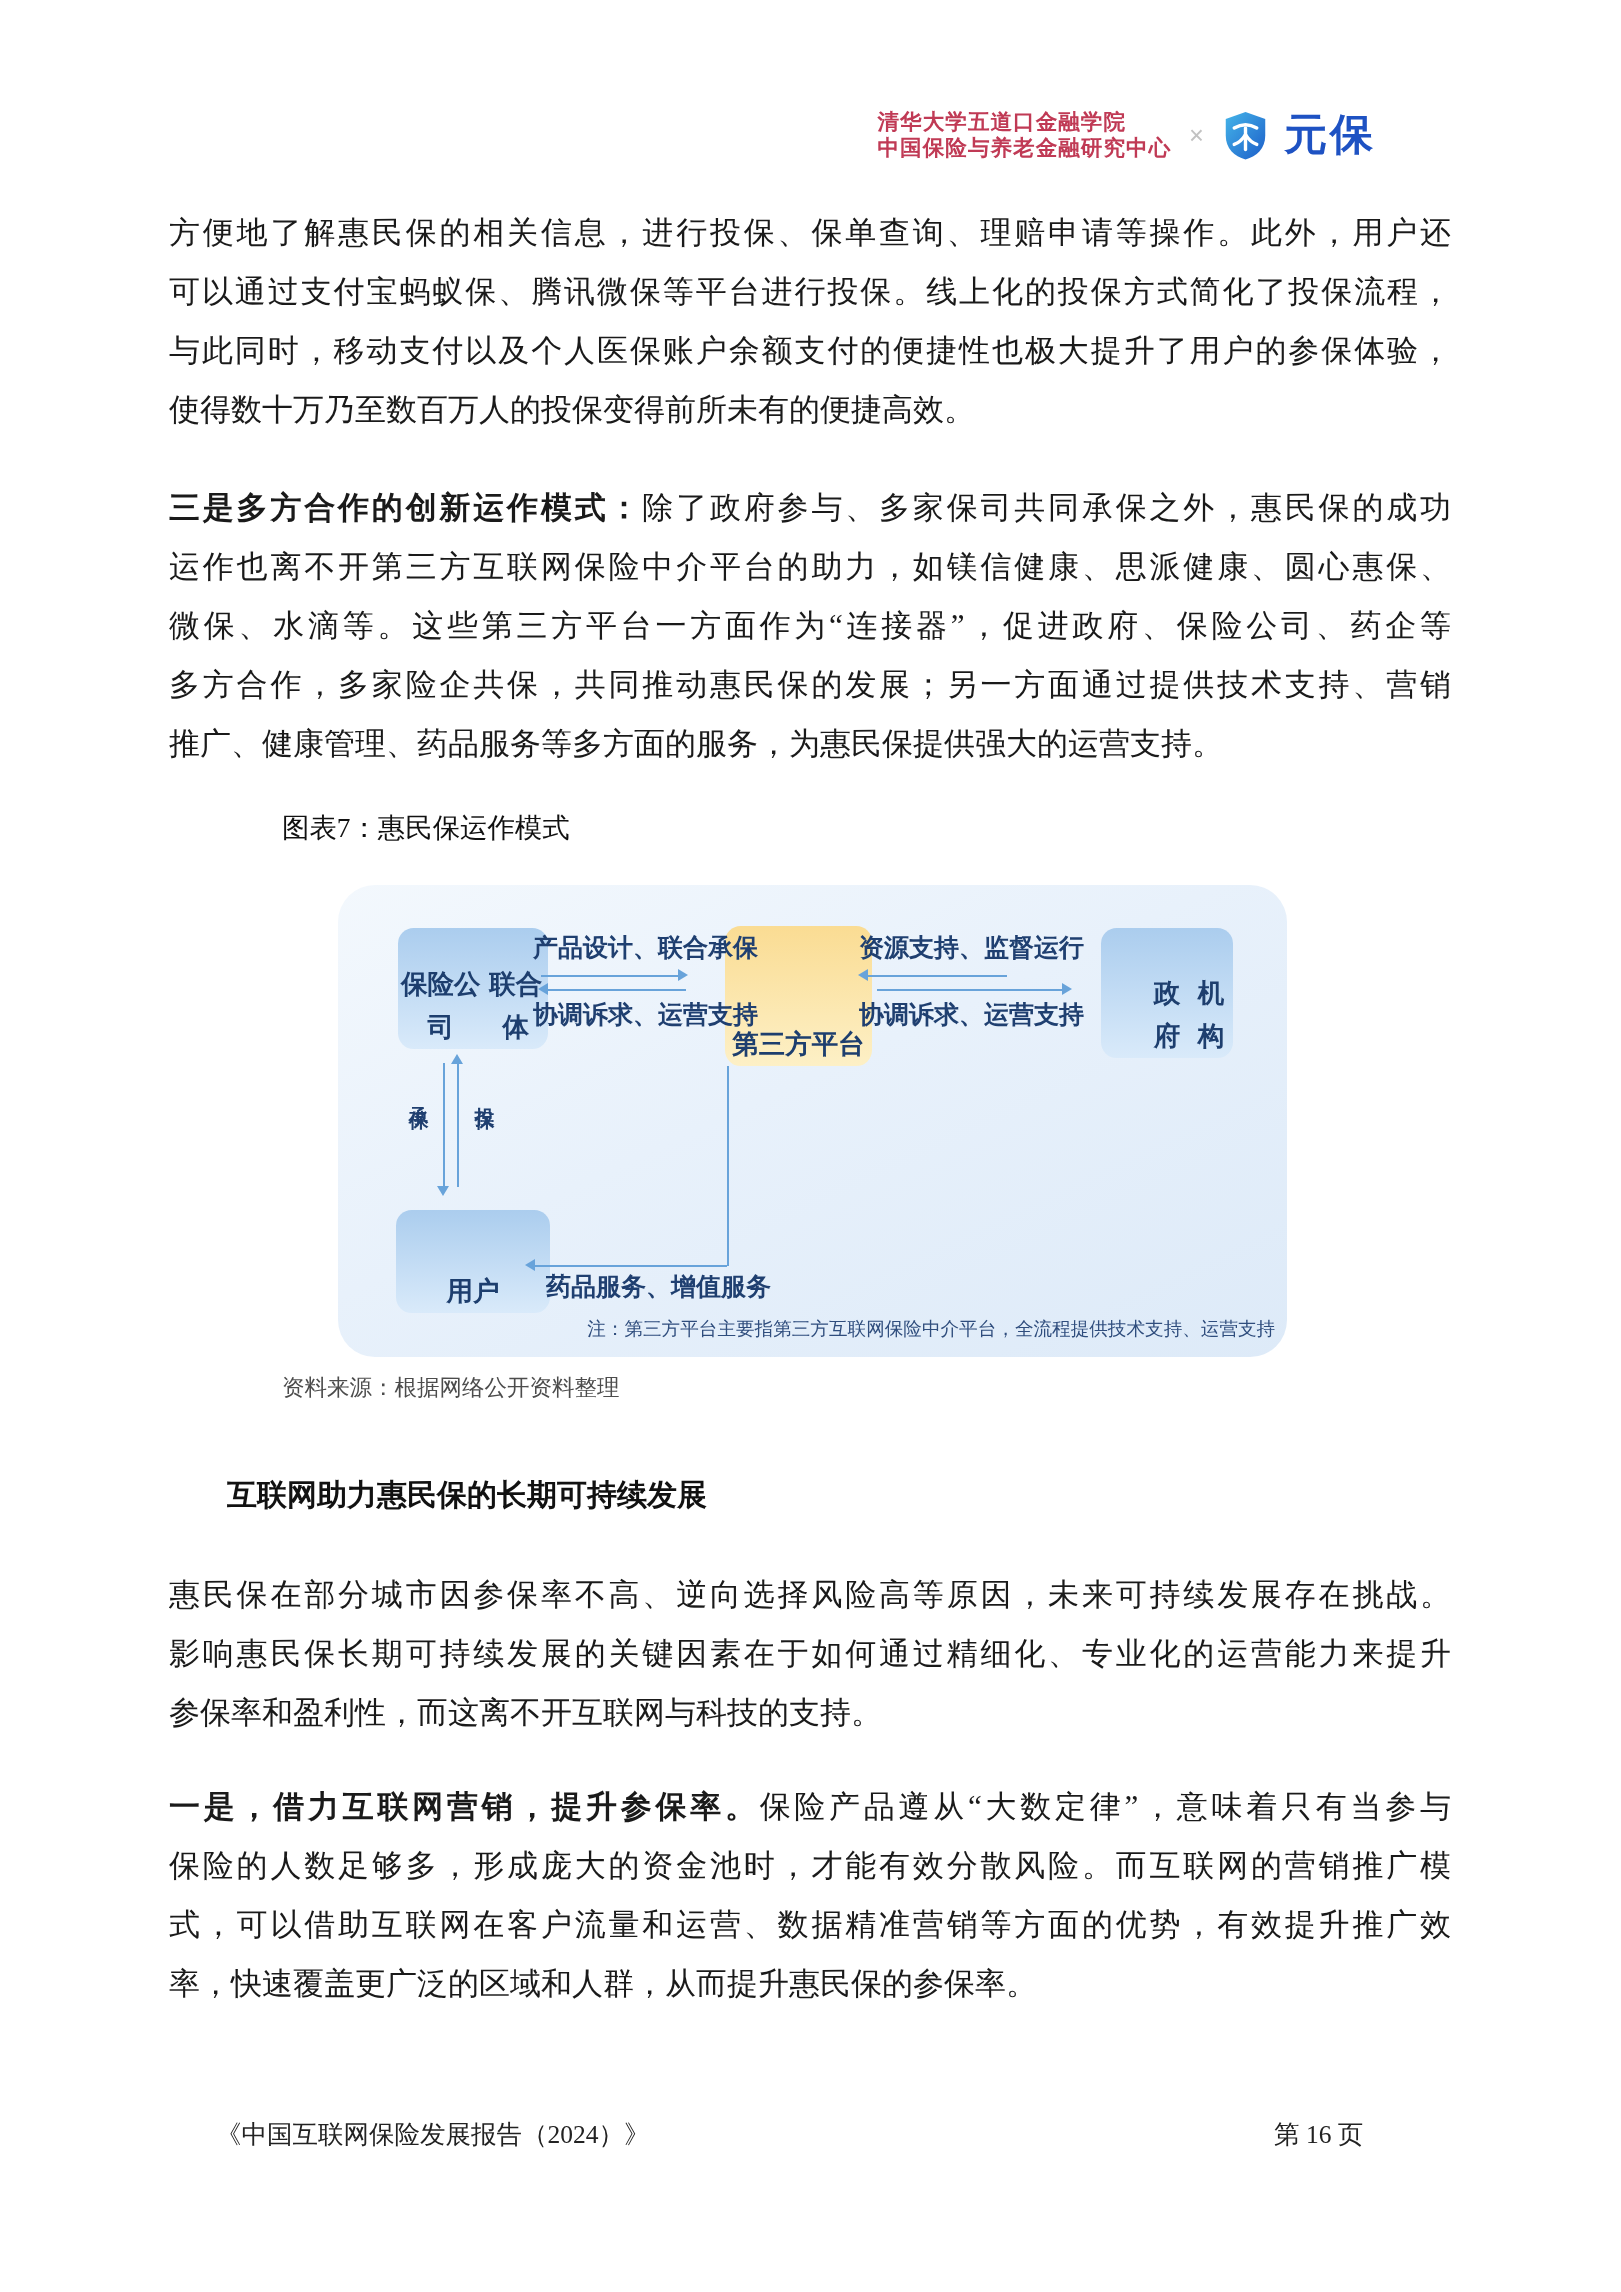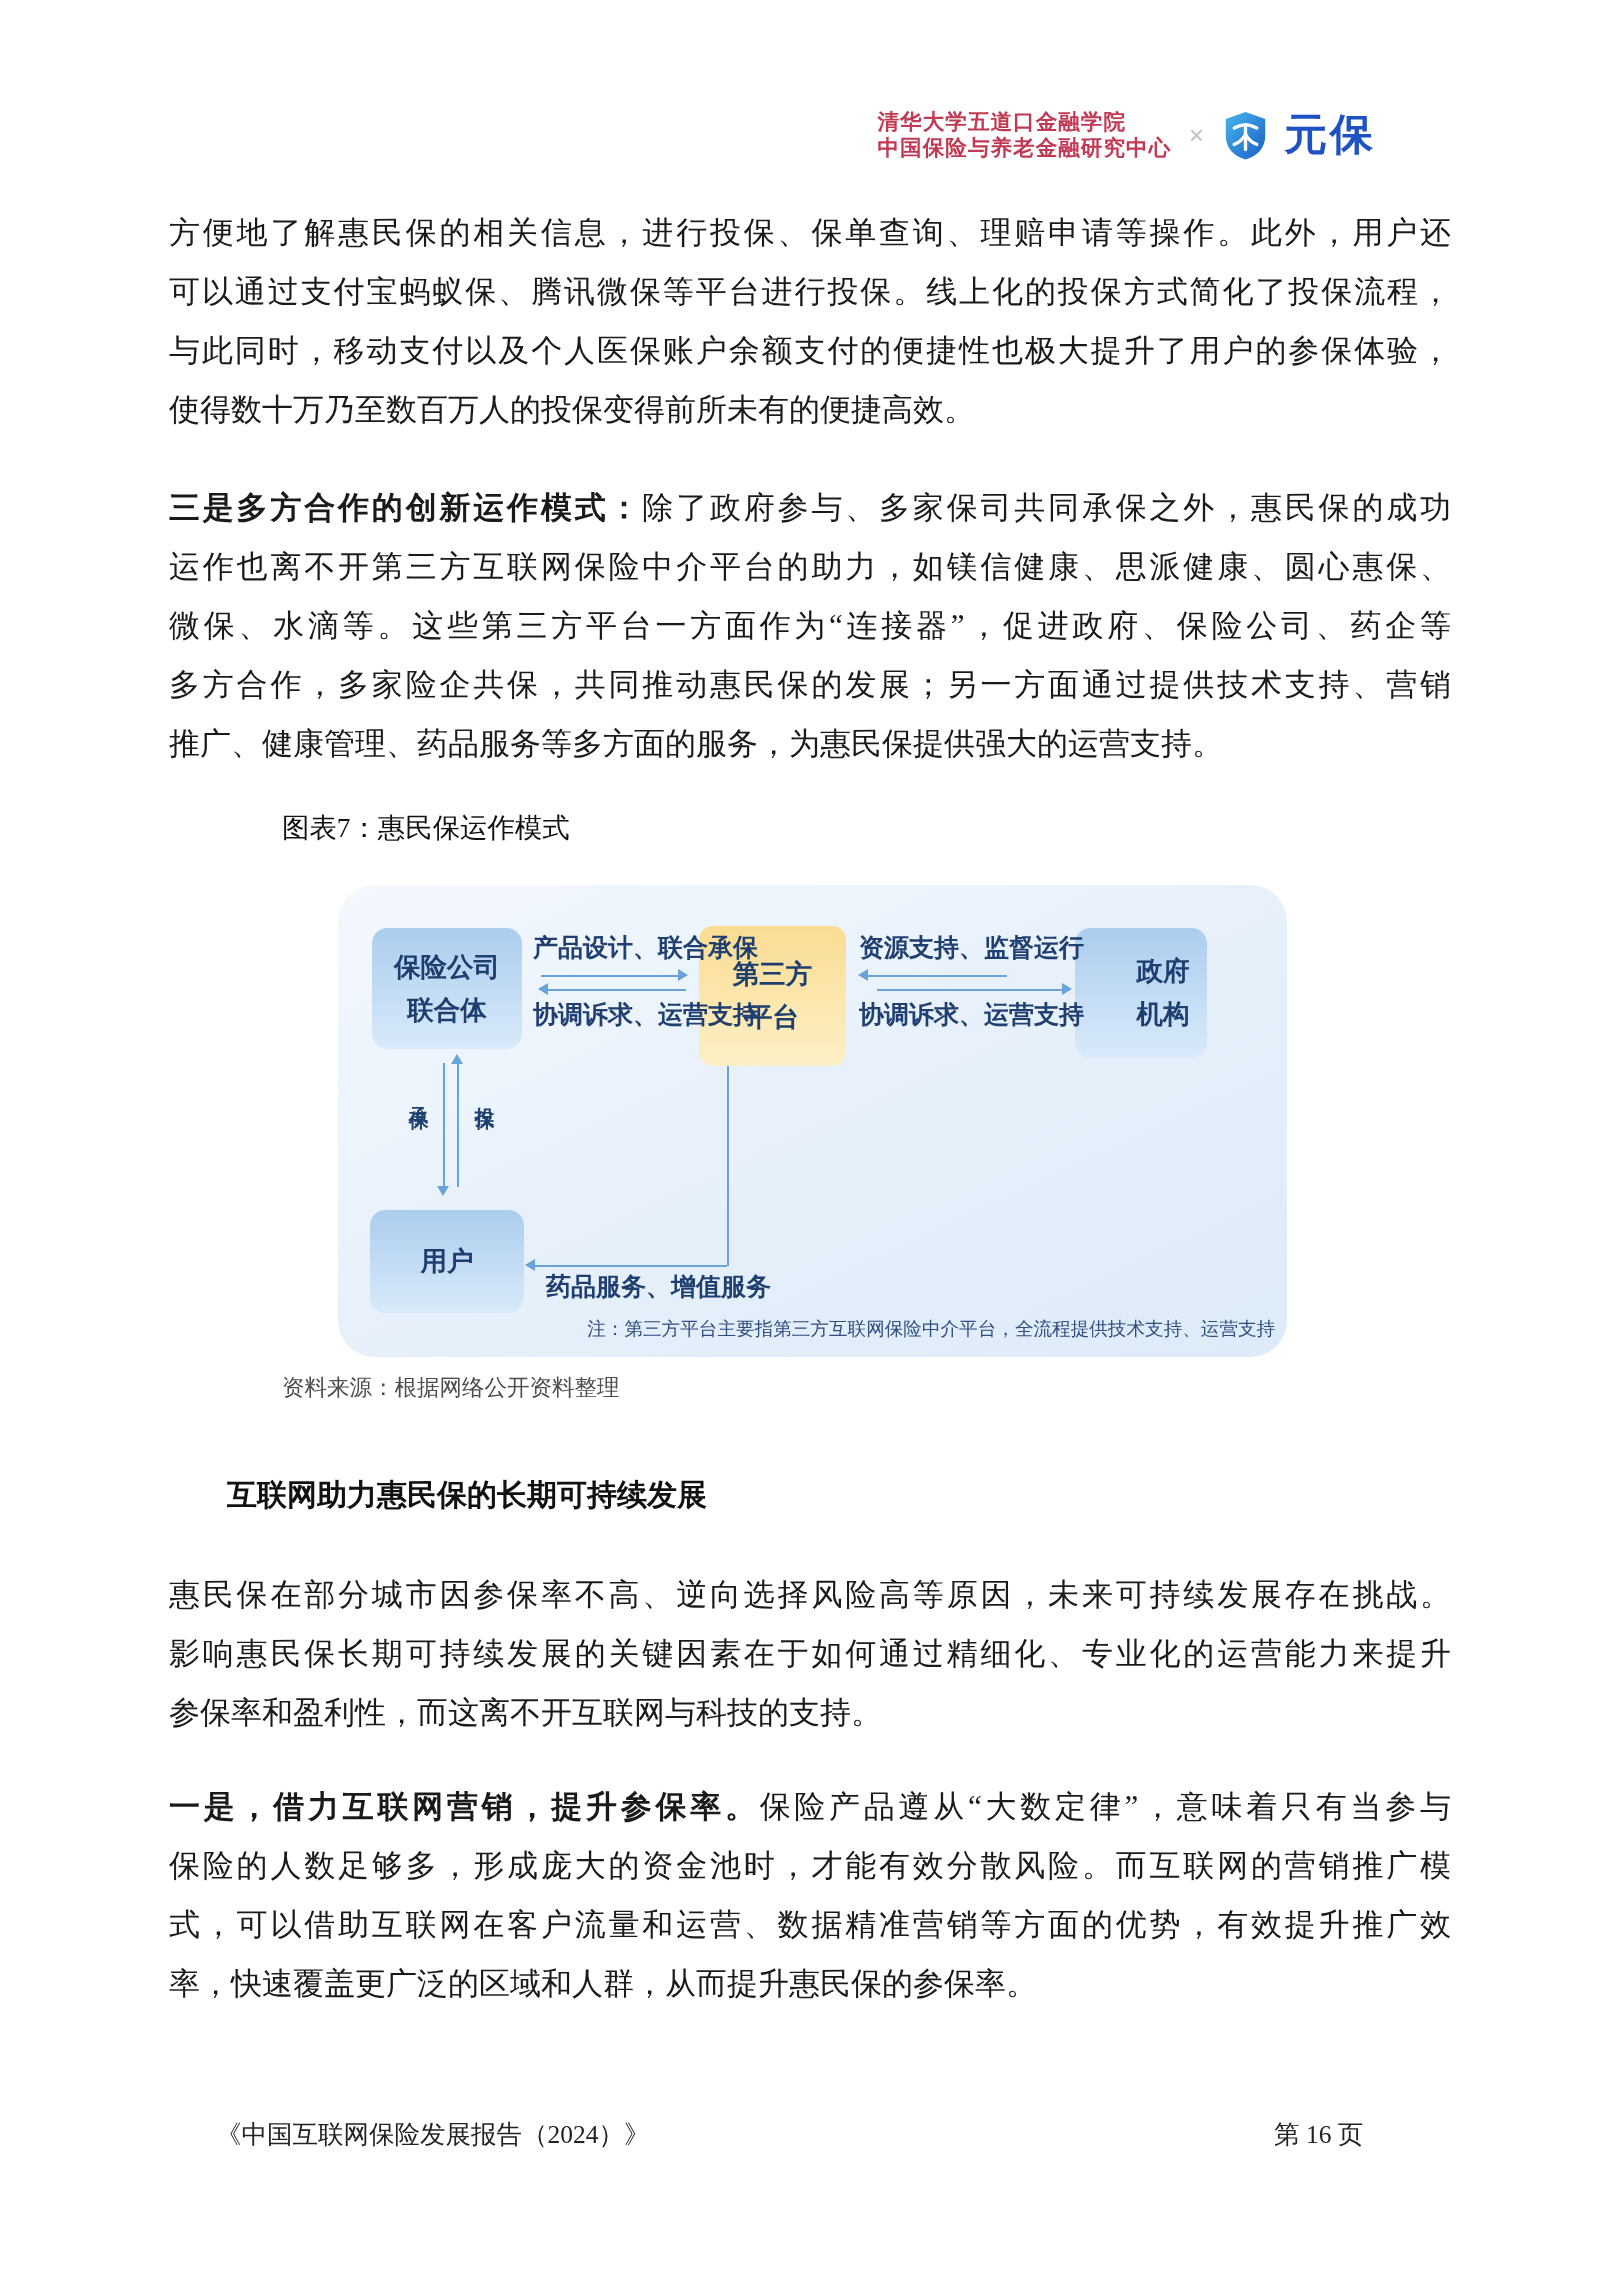--- a/index.html
+++ b/index.html
@@ -30,27 +30,27 @@
   .section-heading { position:absolute; left:227px; top:1475px; font-size:30px; font-weight:bold; color:#111; }
   .fig-source { position:absolute; left:282px; top:1372px; font-size:22.5px; color:#4c4c4c; }
 
   
   .footer-left  { position:absolute; left:216px; top:2117px; font-size:25.5px; color:#222; }
   .footer-right { position:absolute; left:1274px; top:2117px; font-size:25.5px; color:#222; }
 
   
   .diagram { position:absolute; left:338px; top:885px; width:949px; height:472px; border-radius:37px;
              background:linear-gradient(155deg,#f3f8fd 0%,#e8f1fb 45%,#ddeaf8 100%); }
-  .dbox { position:absolute; border-radius:15.7px; display:flex; flex-direction:column; align-items:center;
+  .dbox { position:absolute; border-radius:15.7px; display:flex; flex-direction:row; align-items:flex-end;
           justify-content:center; font-weight:bold; color:#1d3e6e; font-size:26.5px; line-height:43px;
-          text-align:center; }
+          text-align:center;margin-left:26px; }
   .dbox.blue   { background:linear-gradient(180deg,#abcdee 0%,#d9eafa 100%); }
   .dbox.yellow { background:linear-gradient(180deg,#fadc93 0%,#fdf0c6 100%); }
   .box-insurers { left:34px;  top:43px;  width:150px; height:121px; }
-  .box-platform { left:361px; top:41px;  width:147px; height:140px;border-radius:14px; }
+  .box-platform { left:361px; top:41px;  width:147px; height:140px; }
   .box-gov      { left:737px; top:43px;  width:132px; height:130px;padding-left:44px; }
   .box-user     { left:32px;  top:325px; width:154px; height:103px; }
 
   .dlabel { position:absolute; font-size:25px; font-weight:bold; color:#1f3f70; text-align:center;
             line-height:23.5px; white-space:nowrap; }
   .vlabel { position:absolute; writing-mode:vertical-rl; text-orientation:upright; font-size:19.6px;
             font-weight:bold; color:#1f3f70; letter-spacing:4.9px; }
 
   .arrow-h { position:absolute; height:2px; background:#68a3da; }
   .arrow-h.head-r::after { content:''; position:absolute; right:-8.8px; top:-5.9px; width:0; height:0;

